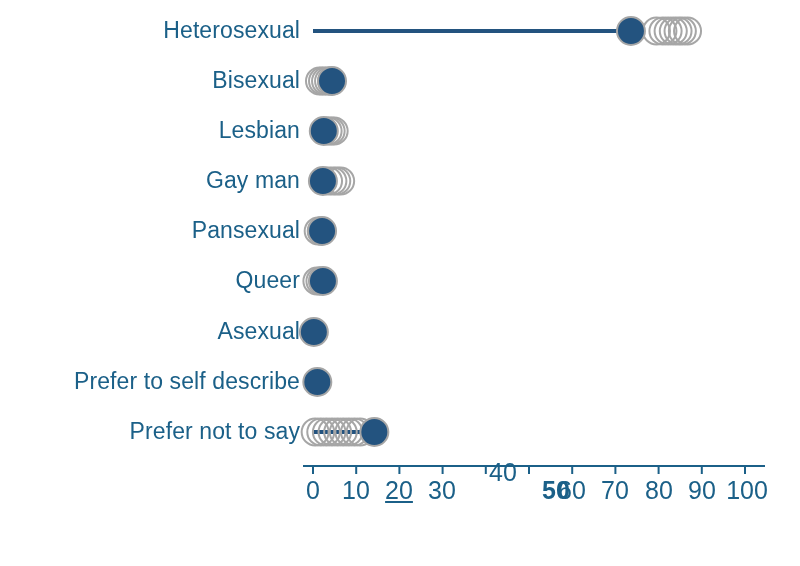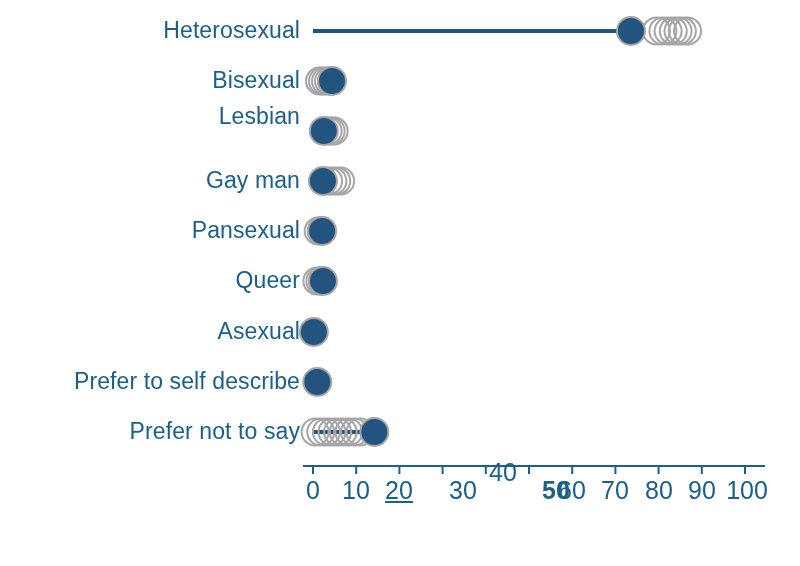--- a/index.html
+++ b/index.html
@@ -61,21 +61,21 @@
   svg { display: block; }
 </style>
 </head>
 <body>
 
 <div id="chart-root">
 
   <div class="label-col">
     <div class="row-label" style="top:19px;">Heterosexual</div>
     <div class="row-label" style="top:69px;">Bisexual</div>
-    <div class="row-label" style="top:105px;">Lesbian</div>
+    <div class="row-label" style="top:119px;">Lesbian</div>
     <div class="row-label" style="top:169px;">Gay man</div>
     <div class="row-label" style="top:219px;">Pansexual</div>
     <div class="row-label" style="top:269px;text-align:center;">Queer</div>
     <div class="row-label" style="top:320px;">Asexual</div>
     <div class="row-label" style="top:370px;">Prefer to self describe</div>
     <div class="row-label" style="top:420px;">Prefer not to say</div>
   </div>
 
   <svg class="plot-area" id="marks-svg" width="800" height="566" viewBox="0 0 800 566">
       <line x1="313" y1="31" x2="630.952" y2="31" stroke="#23537f" stroke-width="4"></line>
@@ -132,21 +132,21 @@
       <line x1="615.4" y1="466" x2="615.4" y2="474" stroke="#1b6088" stroke-width="2"></line>
       <line x1="658.6" y1="466" x2="658.6" y2="474" stroke="#1b6088" stroke-width="2"></line>
       <line x1="701.8" y1="466" x2="701.8" y2="474" stroke="#1b6088" stroke-width="2"></line>
       <line x1="745" y1="466" x2="745" y2="474" stroke="#1b6088" stroke-width="2"></line>
     </svg>
 
   <div>
     <div class="tick-label" style="left:313px; top:478px;">0</div>
     <div class="tick-label" style="left:356px; top:478px;">10</div>
     <div class="tick-label" style="left:399px; top:478px;text-decoration:underline;">20</div>
-    <div class="tick-label" style="left:463px; top:478px;">30</div>
+    <div class="tick-label" style="left:442px; top:478px;">30</div>
     <div class="tick-label" style="left:486px; top:460px;margin-left:17px;">40</div>
     <div class="tick-label" style="left:556px; top:478px;font-weight:bold;">50</div>
     <div class="tick-label" style="left:572px; top:478px;">60</div>
     <div class="tick-label" style="left:615px; top:478px;text-align:right;">70</div>
     <div class="tick-label" style="left:659px; top:478px;">80</div>
     <div class="tick-label" style="left:702px; top:478px;">90</div>
     <div class="tick-label" style="left:747px; top:478px;">100</div>
   </div>
 
 

